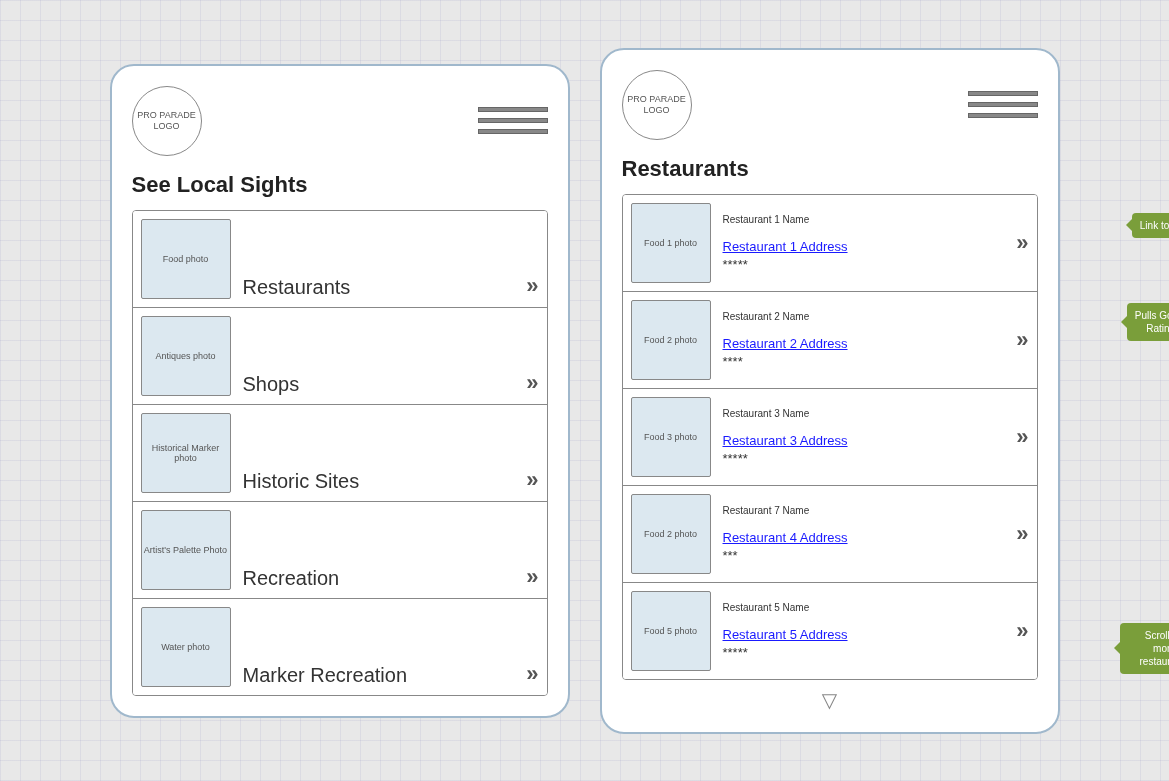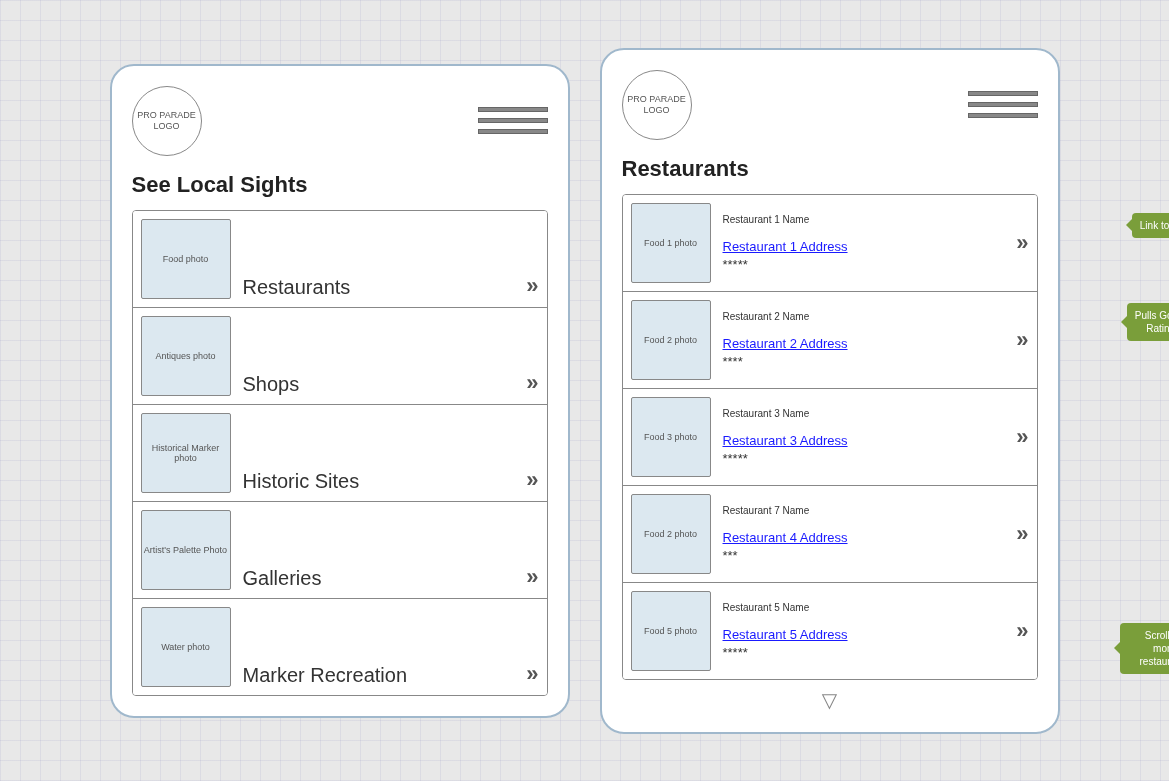--- a/index.html
+++ b/index.html
@@ -286,21 +286,21 @@
       </div>
       <div class="category-item">
         <div class="category-photo">Historical
 Marker photo</div>
         <div class="category-label">Historic Sites</div>
         <div class="chevron-double">»</div>
       </div>
       <div class="category-item">
         <div class="category-photo">Artist's Palette
 Photo</div>
-        <div class="category-label">Galleries</div>
+        <div class="category-label">Recreation</div>
         <div class="chevron-double">»</div>
       </div>
       <div class="category-item">
         <div class="category-photo">Water photo</div>
         <div class="category-label">Marker Recreation</div>
         <div class="chevron-double">»</div>
       </div>
     </div>
 </div>
 

